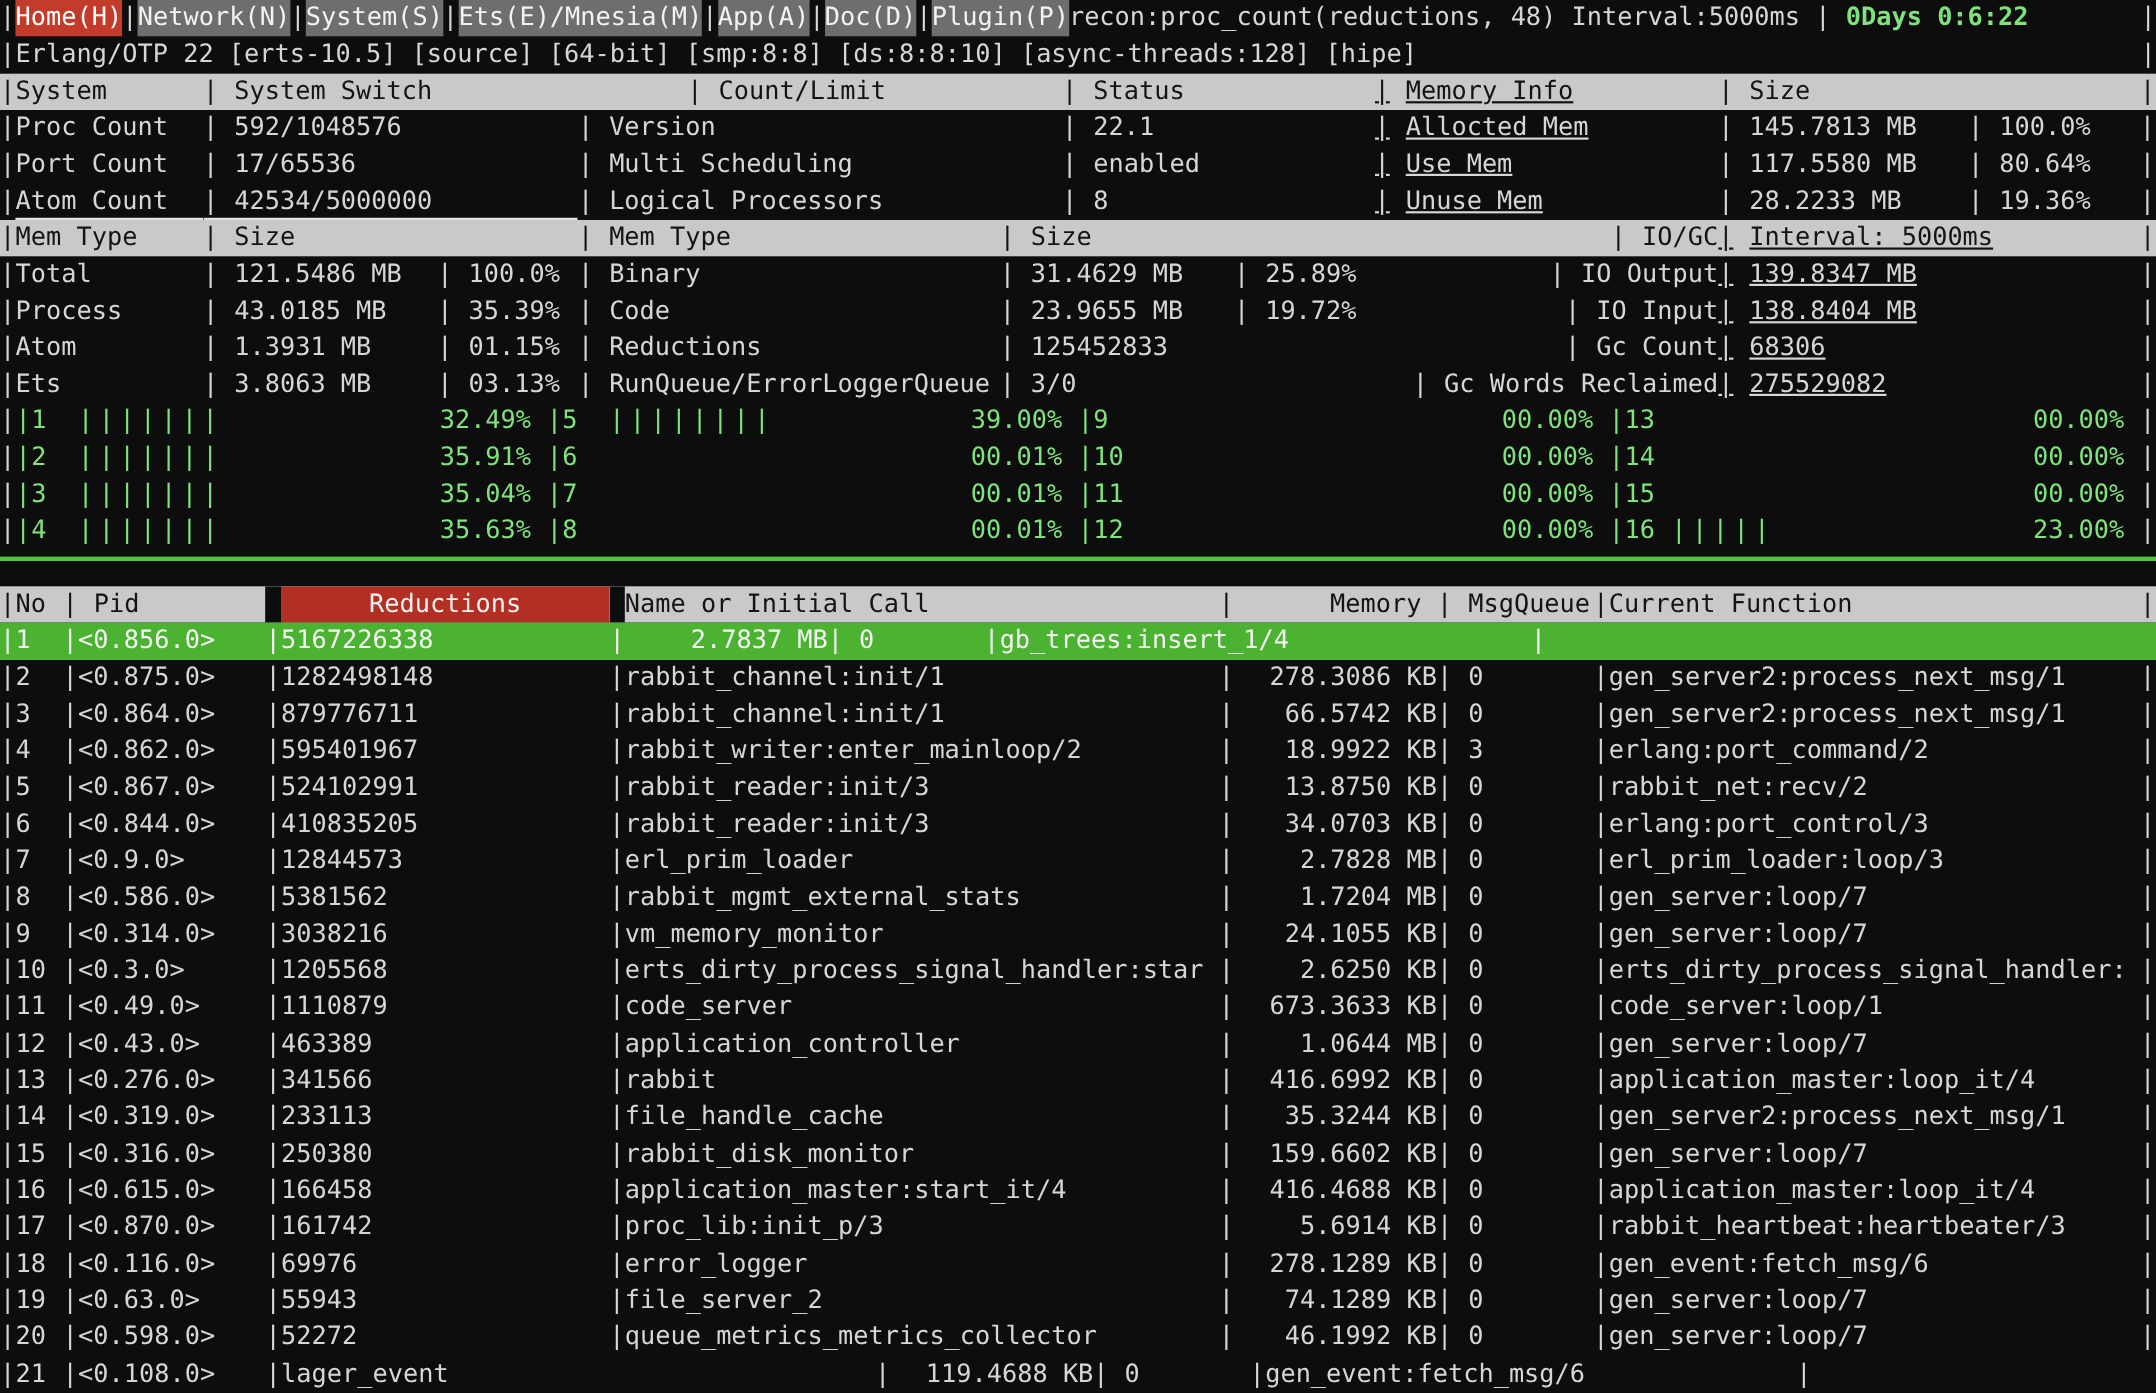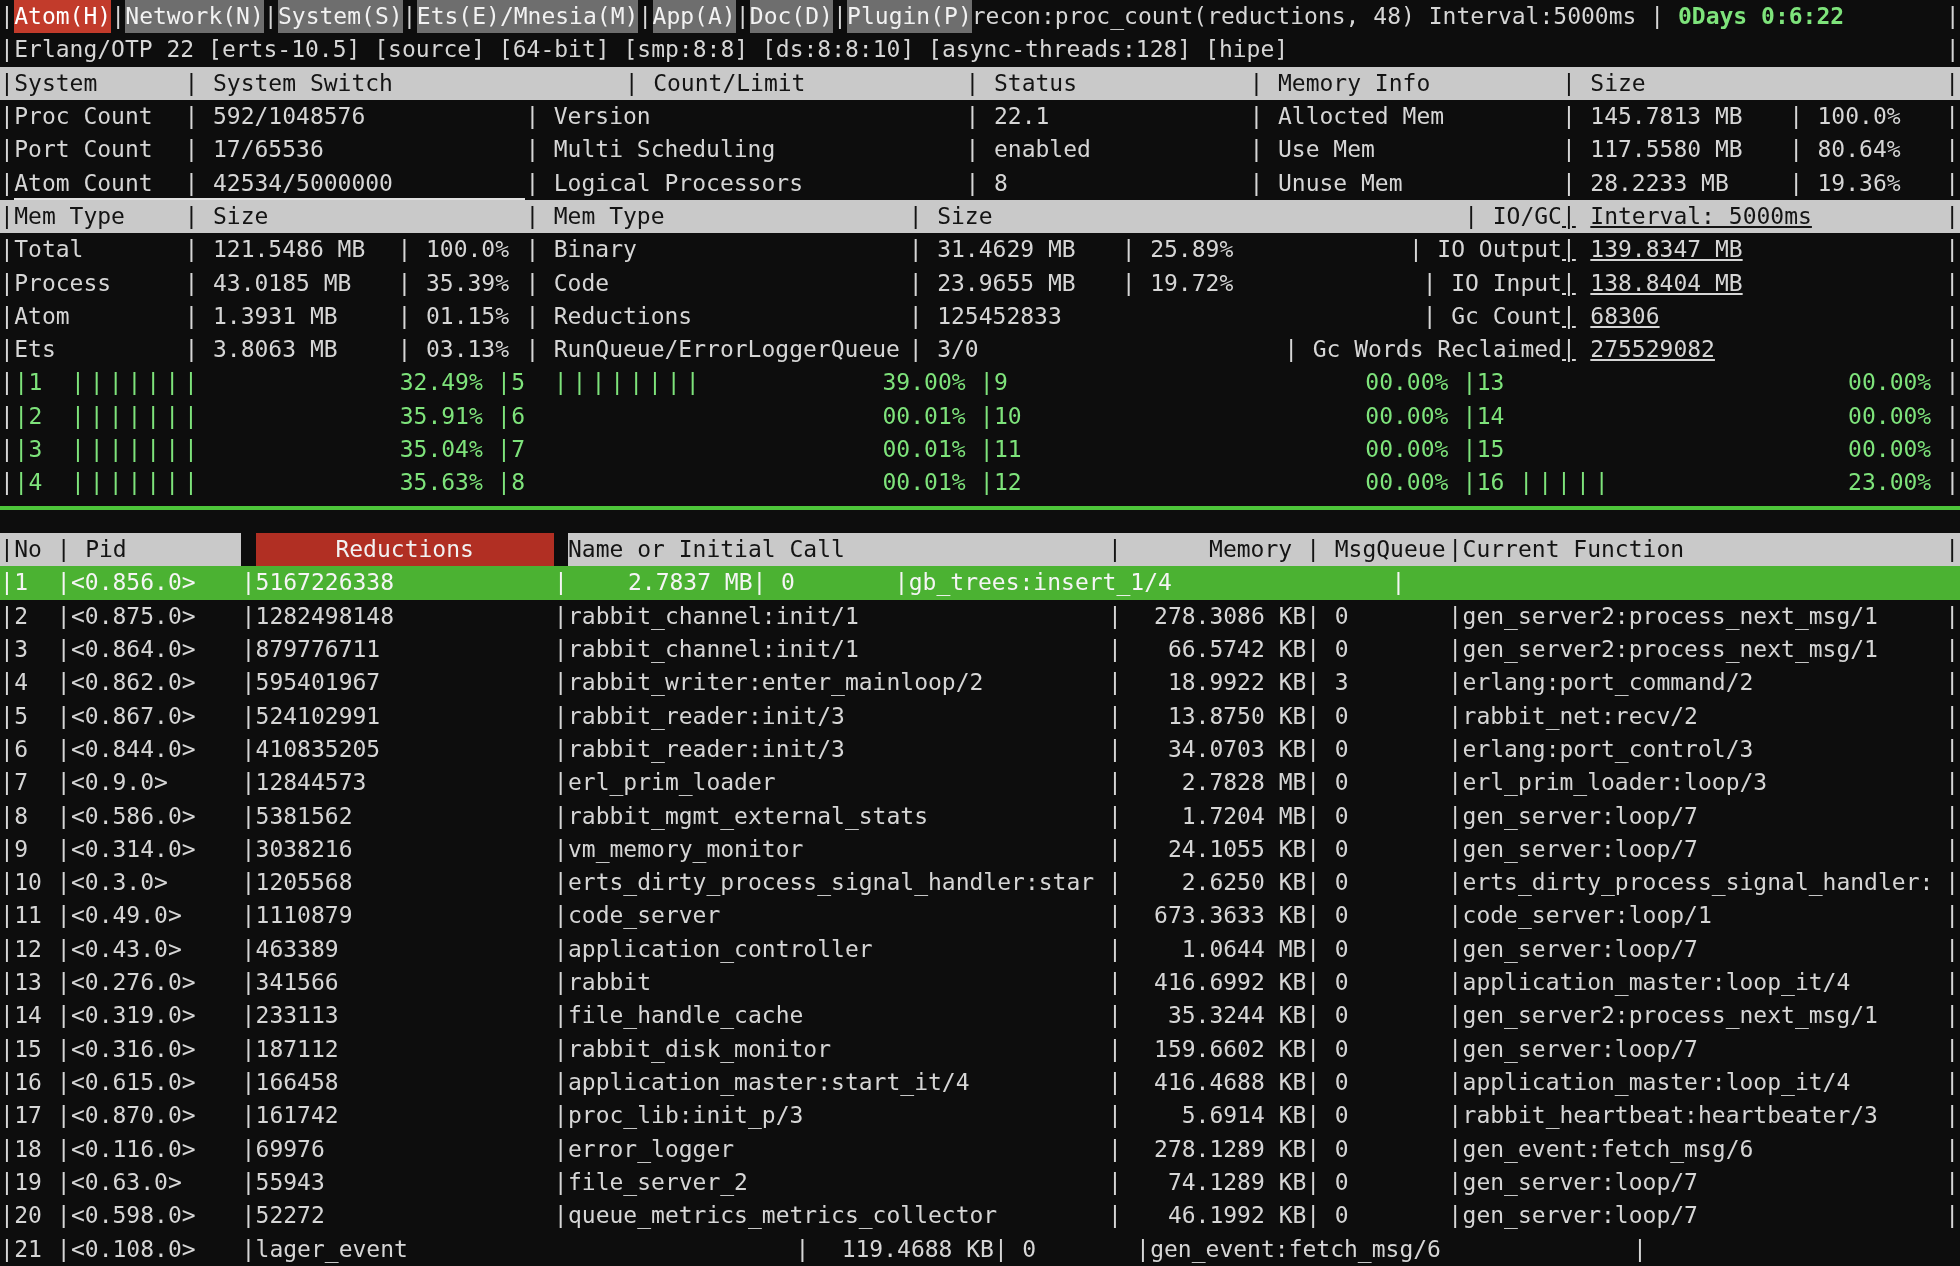--- a/index.html
+++ b/index.html
@@ -36,21 +36,21 @@
   .chip{display:flex;flex:none;}
   .chip::before{content:"|";display:block;width:var(--u);color:var(--fg);}
   #chips .chip:first-child::before{content:none;}
   .chip-label{background:var(--tab-gray);color:#f2f2f2;}
   .chip.active .chip-label{background:var(--tab-red);color:#ffffff;}
   .menu-cmd::after{content:" | ";}
   .menu-uptime{color:var(--green-text);font-weight:bold;}
 
   
   .sy1{width:calc(var(--u)*12);} .sy2{width:calc(var(--u)*24);} .sy3{width:calc(var(--u)*31);}
-  .sy4{width:calc(var(--u)*20);} .sy5{width:calc(var(--u)*22);} .sy6{width:calc(var(--u)*16);}
+  .sy4{width:calc(var(--u)*20);} .sy5{width:calc(var(--u)*22);text-decoration:underline;} .sy6{width:calc(var(--u)*16);}
   .sy7{width:calc(var(--u)*11);} .sy67{width:calc(var(--u)*27);}
   .u .sy1,.u .sy2{box-shadow:inset 0 -2px 0 #e0e0e0;}
 
   
   .m1{width:calc(var(--u)*12);} .m2{width:calc(var(--u)*15);} .m3{width:calc(var(--u)*9);}
   .m4{width:calc(var(--u)*27);} .m5{width:calc(var(--u)*15);} .m6{width:calc(var(--u)*9);}
   .m7{width:calc(var(--u)*22);justify-content:flex-end;} .m8{width:calc(var(--u)*27);text-decoration:underline;}
   .m23{width:calc(var(--u)*24);} .m56{width:calc(var(--u)*24);}
   .merge .m5{width:calc(var(--u)*24);}
 
@@ -71,21 +71,21 @@
   .phdr .p3 .v{flex:1;text-align:center;background:var(--sort-red);color:#f2f2f2;}
   .phdr .p5 .v{margin-left:auto;padding-right:var(--u);}
   .prow.sel{background:var(--row-green);color:#f5f5f5;}
 </style>
 </head>
 <body>
 
 <div class="row menu">
   <span class="cell edge"></span>
   <span id="chips" style="display:contents">
-  <span class="chip active"><span class="chip-label v">Atom(H)</span></span>
+  <span class="chip active"><span class="chip-label v">Home(H)</span></span>
 
   <span class="chip"><span class="chip-label v">Network(N)</span></span>
 
   <span class="chip"><span class="chip-label v">System(S)</span></span>
 
   <span class="chip"><span class="chip-label v">Ets(E)/Mnesia(M)</span></span>
 
   <span class="chip"><span class="chip-label v">App(A)</span></span>
 
   <span class="chip"><span class="chip-label v">Doc(D)</span></span>
@@ -497,21 +497,21 @@
     <span class="cell p5 piped right"><span class="v">35.3244 KB</span></span>
     <span class="cell p6 piped sp"><span class="v">0</span></span>
     <span class="cell p7 piped"><span class="v">gen_server2:process_next_msg/1</span></span>
     <span class="cell edge"></span>
   </div>
 
   <div class="row prow">
     <span class="cell edge"></span>
     <span class="cell p1"><span class="v">15</span></span>
     <span class="cell p2 piped"><span class="v">&lt;0.316.0&gt;</span></span>
-    <span class="cell p3 piped"><span class="v">187112</span></span>
+    <span class="cell p3 piped"><span class="v">250380</span></span>
     <span class="cell p4 piped"><span class="v">rabbit_disk_monitor</span></span>
     <span class="cell p5 piped right"><span class="v">159.6602 KB</span></span>
     <span class="cell p6 piped sp"><span class="v">0</span></span>
     <span class="cell p7 piped"><span class="v">gen_server:loop/7</span></span>
     <span class="cell edge"></span>
   </div>
 
   <div class="row prow">
     <span class="cell edge"></span>
     <span class="cell p1"><span class="v">16</span></span>

